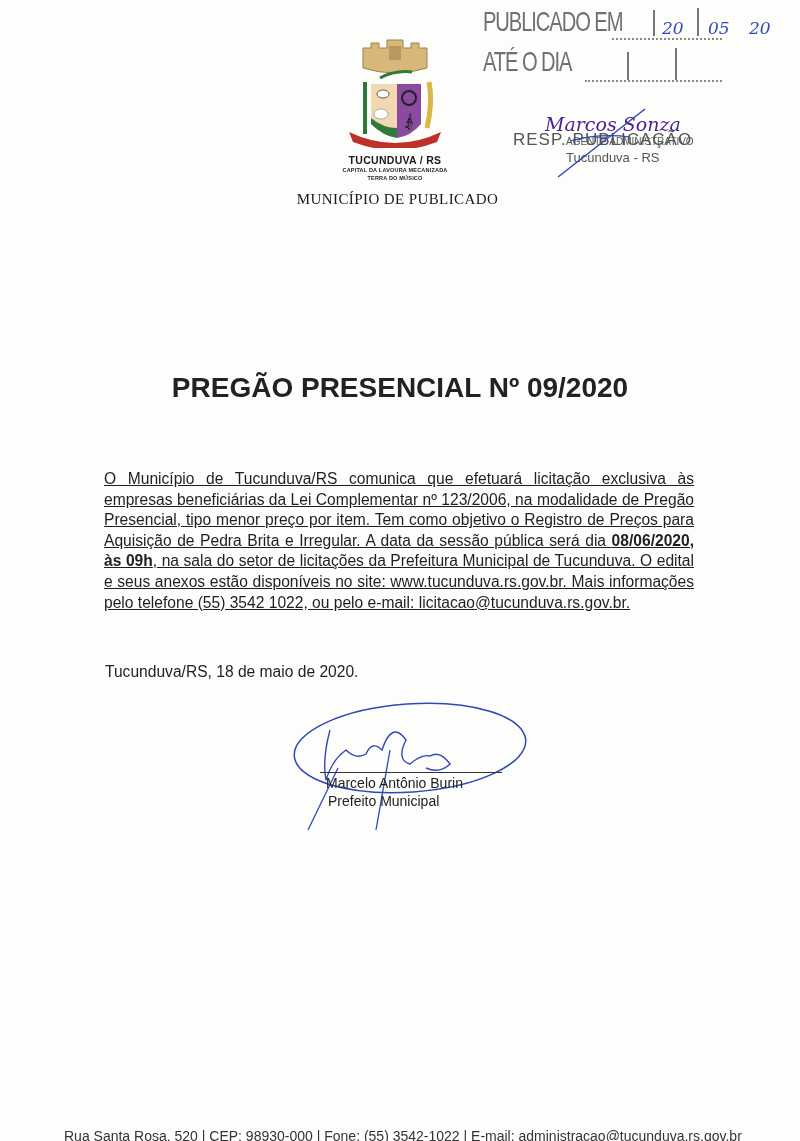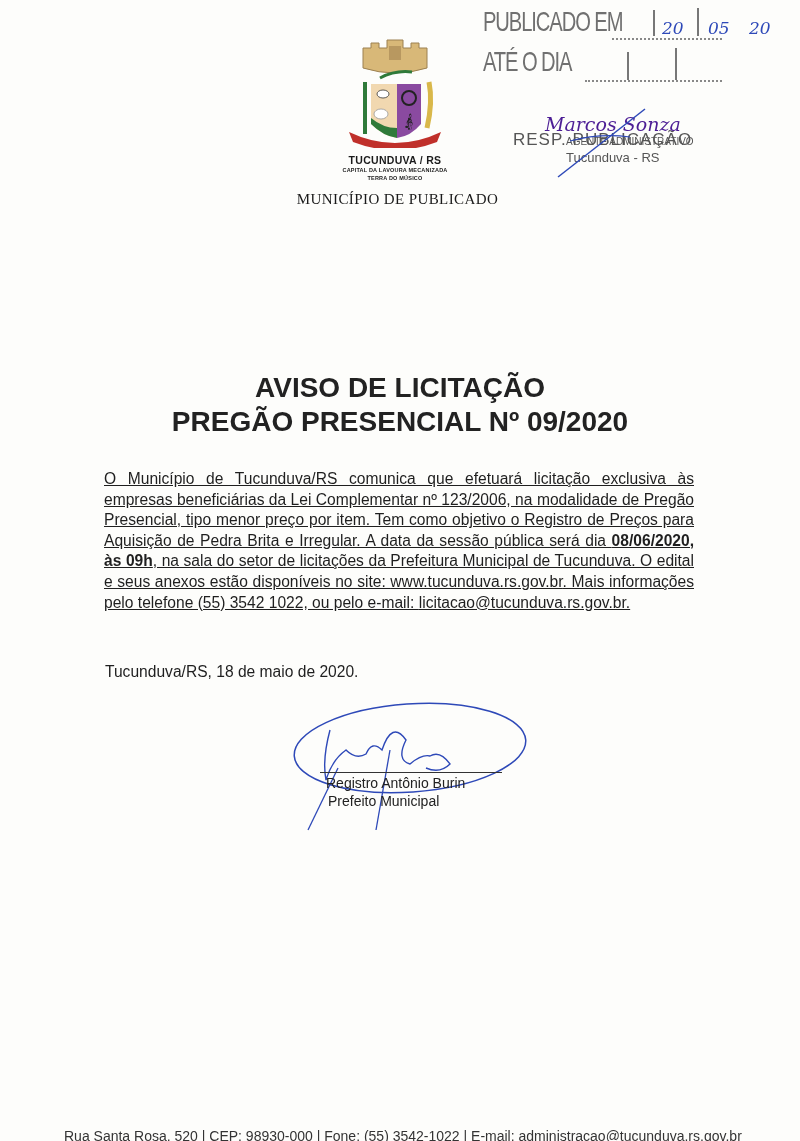--- a/index.html
+++ b/index.html
@@ -98,31 +98,30 @@
 <div class="abs resp">RESP. PUBLICAÇÃO</div>
 <div class="abs sonza">Marcos Sonza</div>
 <div class="abs agent">AGENTE ADMINISTRATIVO</div>
 <div class="abs tucrs">Tucunduva - RS</div>
 <svg class="abs" style="left:550px;top:105px;" width="100" height="75">
   <path d="M95 4 L8 72" stroke="#2e49b8" stroke-width="1.5" fill="none"></path>
   <path d="M20 36 q30 -8 60 -4" stroke="#2e49b8" stroke-width="1.2" fill="none"></path>
 </svg>
 
 <div class="abs title">
-  <div>AVISO DE LICITAÇÃO</div>
   <div>PREGÃO PRESENCIAL Nº 09/2020</div>
 </div>
 
 <div class="abs body-text"><span>O Município de Tucunduva/RS comunica que efetuará licitação exclusiva às empresas beneficiárias da Lei Complementar nº 123/2006, na modalidade de Pregão Presencial, tipo menor preço por item. Tem como objetivo o Registro de Preços para Aquisição de Pedra Brita e Irregular. A data da sessão pública será dia </span><b>08/06/2020, às 09h</b><span>, na sala do setor de licitações da Prefeitura Municipal de Tucunduva. O edital e seus anexos estão disponíveis no site: </span><a>www.tucunduva.rs.gov.br</a><span>. Mais informações pelo telefone (55) 3542 1022, ou pelo e-mail: </span><a>licitacao@tucunduva.rs.gov.br</a><span>.</span></div>
 
 <div class="abs date-line">Tucunduva/RS, 18 de maio de 2020.</div>
 
 <svg class="abs sig-area" viewBox="0 0 240 150">
   <ellipse cx="120" cy="58" rx="116" ry="44" stroke="#2e49b8" stroke-width="1.5" fill="none" transform="rotate(-4 120 58)"></ellipse>
   <path d="M40 40 q-8 30 -4 50 q6 -20 20 -30 q10 10 20 4 q6 -14 16 -4 q10 -30 24 -10 q-10 20 4 24 q12 -10 20 -8 q10 -6 20 8 q-10 10 -24 4" stroke="#2e49b8" stroke-width="1.4" fill="none"></path>
   <path d="M48 78 L18 140" stroke="#2e49b8" stroke-width="1.3"></path>
   <path d="M100 60 L86 140" stroke="#2e49b8" stroke-width="1.3"></path>
 </svg>
 <div class="abs sig-rule"></div>
-<div class="abs sig-name">Registro Antônio Burin</div>
+<div class="abs sig-name">Marcelo Antônio Burin</div>
 <div class="abs sig-role">Prefeito Municipal</div>
 
 <div class="abs footer">Rua Santa Rosa, 520 | CEP: 98930-000 | Fone: (55) 3542-1022  | E-mail: administracao@tucunduva.rs.gov.br</div>
 
 </body></html>

